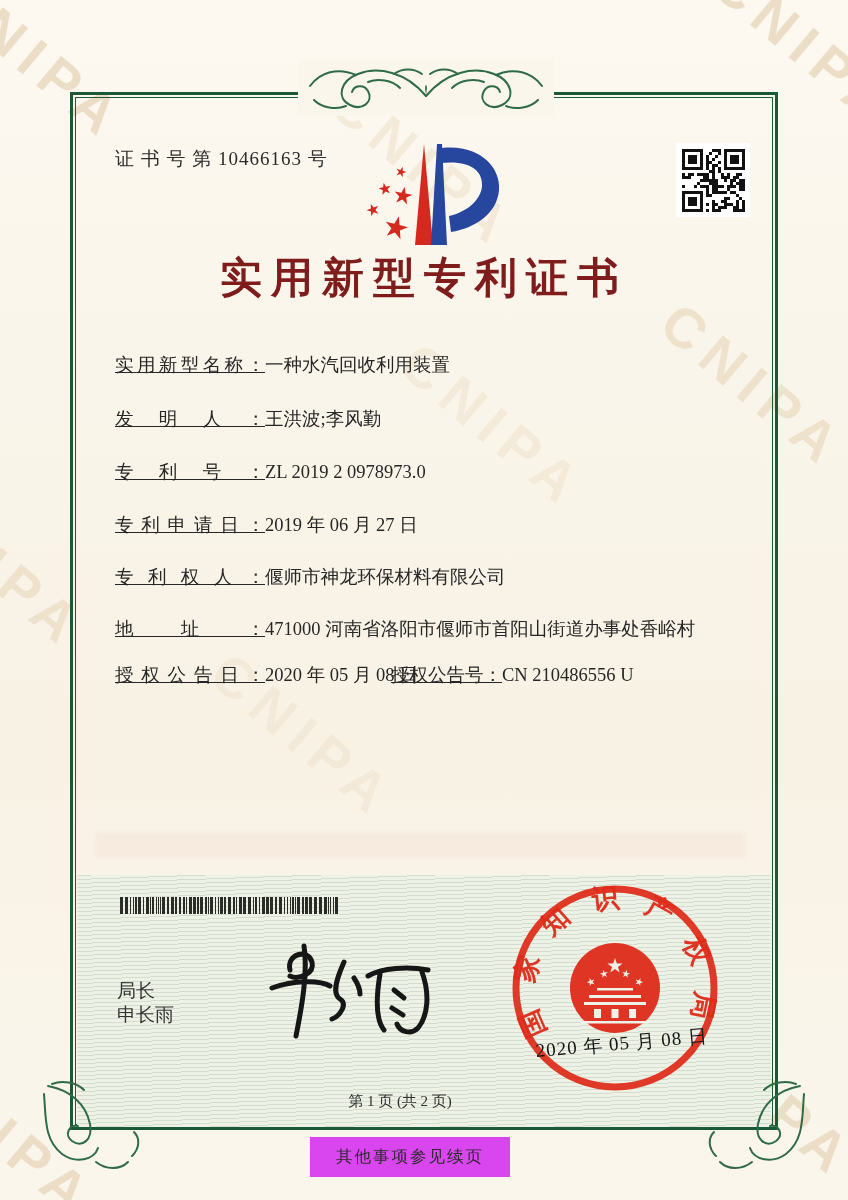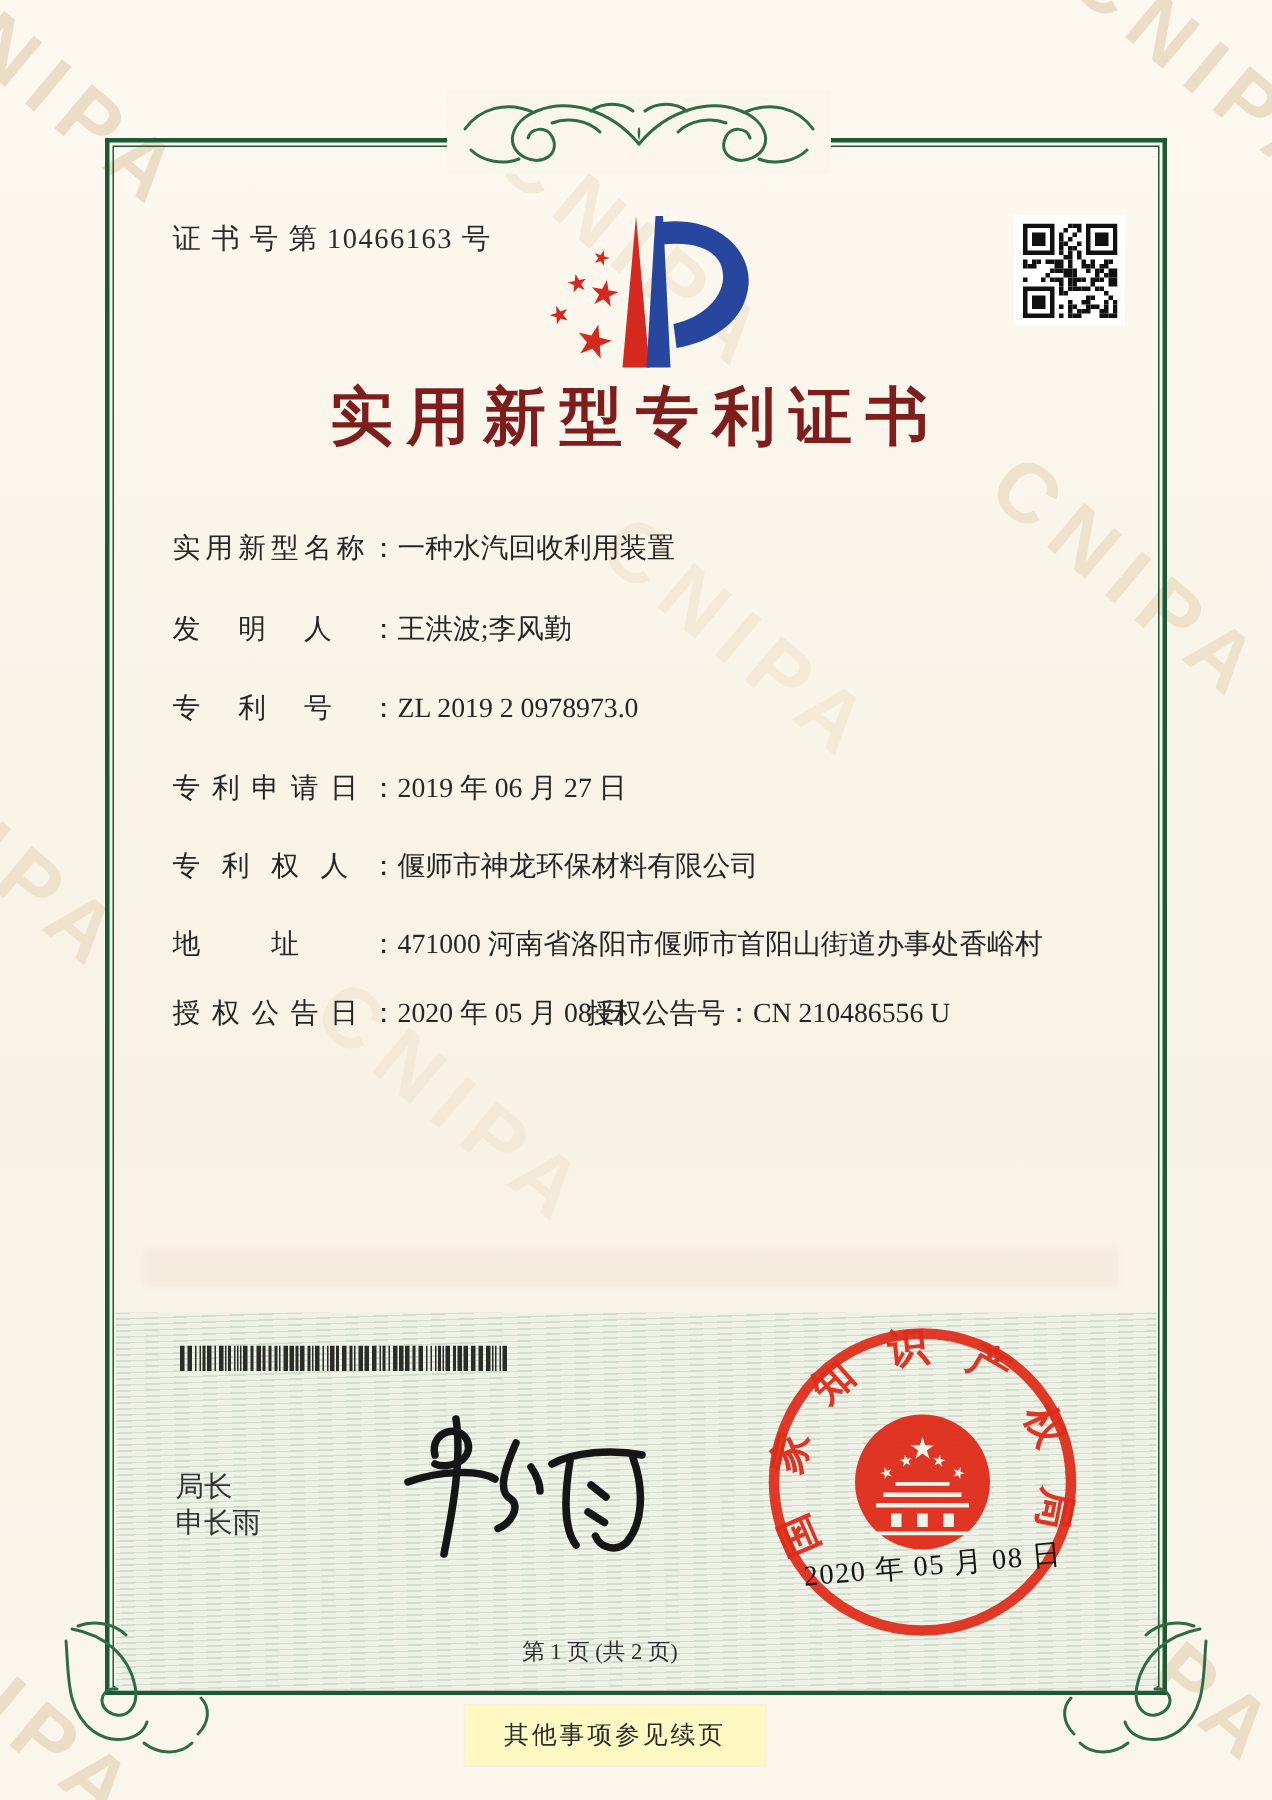--- a/index.html
+++ b/index.html
@@ -24,36 +24,36 @@
         background:rgba(226,168,150,.10);filter:blur(2px);}
   
   .content{position:absolute;z-index:3;}
   #cert-no{left:115px;top:146px;font-size:19px;letter-spacing:1px;color:#2b2b2b;text-align:center;}
   #logo{left:345px;top:136px;}
   #qr-wrap{left:676px;top:143px;width:74px;height:74px;background:#fff;display:flex;
            align-items:center;justify-content:center;}
   #title{left:0;top:250px;width:848px;text-align:center;font-size:42px;font-weight:700;
          letter-spacing:9px;color:#7f1d1d;}
   .frow{position:absolute;left:115px;z-index:3;font-size:18.5px;color:#262626;white-space:nowrap;}
-  .flabel{display:inline-block;width:150px;text-align:justify;text-align-last:justify;}
+  .flabel{display:inline-block;width:150px;text-align:justify;text-align-last:justify;text-decoration:underline;}
   .fvalue{display:inline-block;}
   .frow.second{left:370px;}
   .frow.second .flabel{width:auto;text-align:center;text-align-last:auto;margin-left:21px;}
   #paras{left:115px;top:700px;width:632px;}
   #paras p{margin:0;font-size:17.5px;line-height:30px;letter-spacing:.3px;
            text-indent:36px;text-align:justify;color:#2e2e2e;}
   #barcode-wrap{left:120px;top:897px;z-index:3;}
   #sig-title{left:117px;top:966px;font-family:"Liberation Sans","DejaVu Sans",sans-serif;
              font-size:19px;color:#333;z-index:3;margin-top:12px;}
   #sig-name{left:117px;top:1002px;font-family:Liberation Mono, monospace;
             font-size:19px;color:#333;z-index:3;}
   #signature{left:232px;top:936px;z-index:3;}
   #seal{left:503px;top:876px;z-index:4;}
   #page-info{left:0;top:1092px;width:800px;text-align:center;font-size:15px;color:#2f2f2f;z-index:3;}
-  #note-box{left:410px;top:1137px;transform:translateX(-50%);background:#fef9c3;
+  #note-box{left:410px;top:1137px;transform:translateX(-50%);background:#d946ef;
             padding:9px 26px;font-size:16.5px;letter-spacing:2px;color:#2b2b2b;z-index:3;
             box-shadow:0 0 0 1px rgba(0,0,0,0.02);}
   .flourish{position:absolute;z-index:5;}
 </style>
 </head>
 <body>
 
 <div class="wm" style="left:-30px;top:-38px;">CNIPA</div>
 <div class="wm" style="left:742px;top:-50px;">CNIPA</div>
 <div class="wm" style="left:690px;top:290px;opacity:.8;">CNIPA</div>

